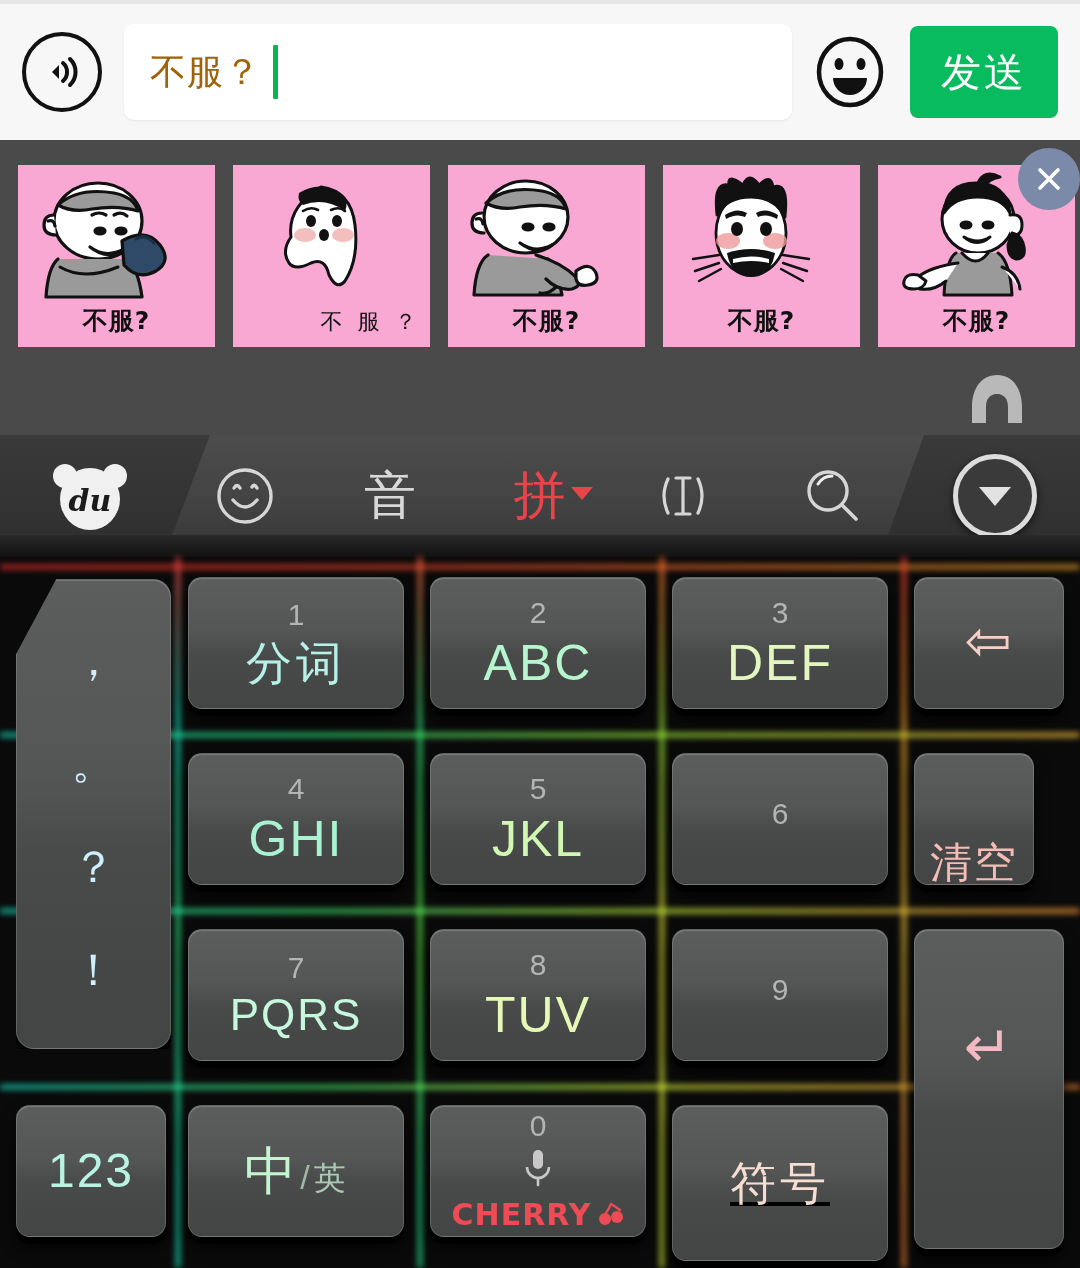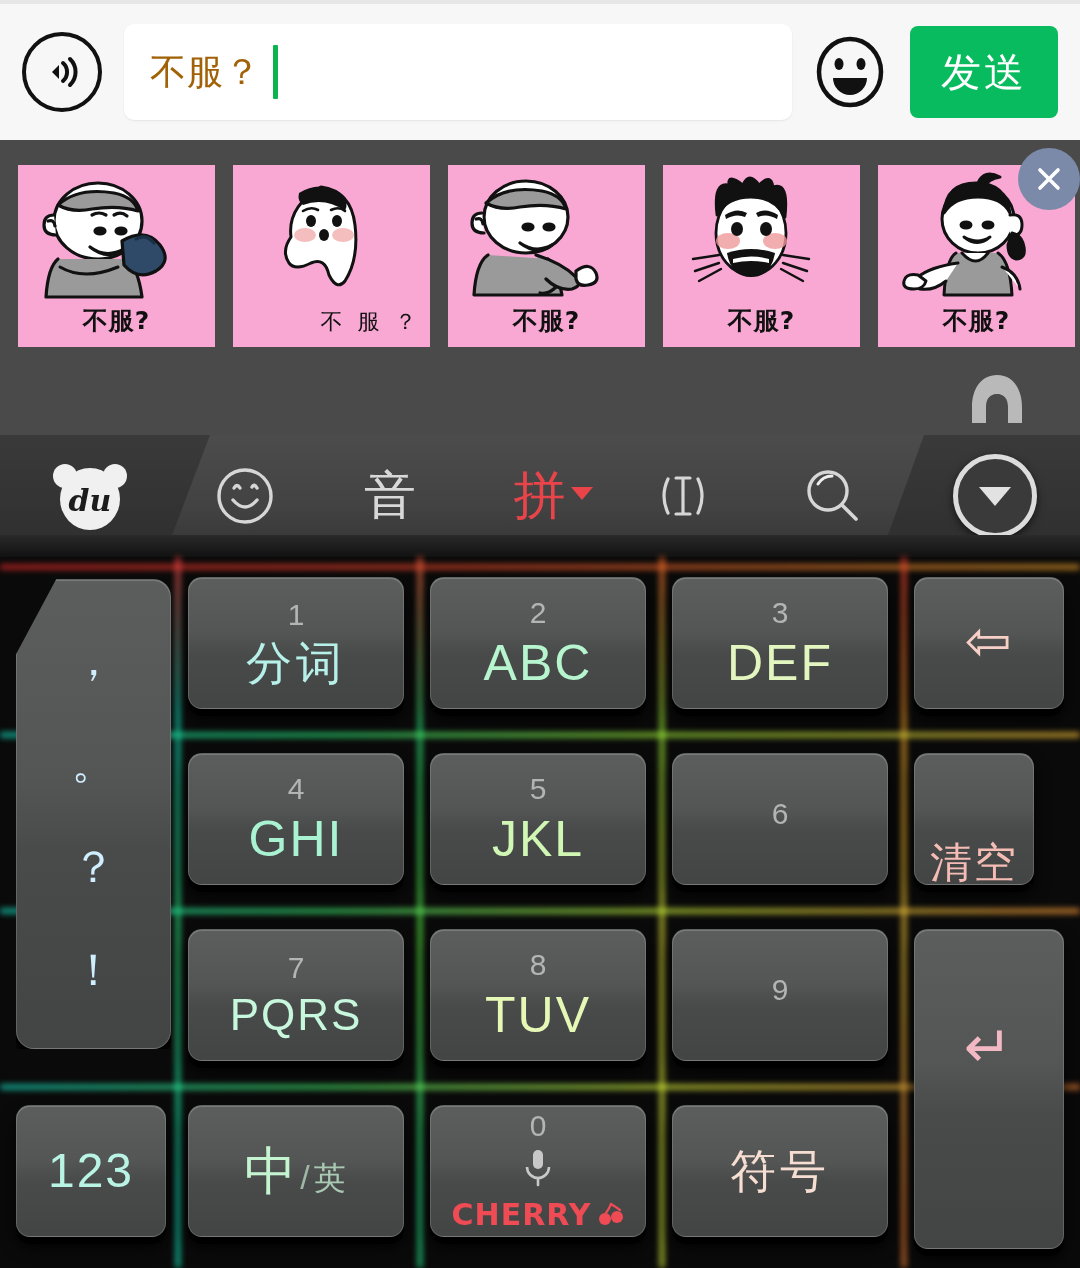--- a/index.html
+++ b/index.html
@@ -495,19 +495,19 @@
           <span class="cherry-txt">CHERRY</span>
           <svg width="26" height="24" viewBox="0 0 26 24">
             <path d="M13 2 q5 3 9 6" stroke="#ef4b55" stroke-width="2.2" fill="none" stroke-linecap="round"></path>
             <path d="M13 2 q-2 5 -5 9" stroke="#ef4b55" stroke-width="2.2" fill="none" stroke-linecap="round"></path>
             <circle cx="7" cy="17" r="6" fill="#ef4b55"></circle>
             <circle cx="19" cy="15" r="6" fill="#ef4b55"></circle>
           </svg>
         </div>
       </div>
 
-      <div class="key" style="left:672px;top:548px;width:216px;height:132px;">
+      <div class="key" style="left:672px;top:548px;width:216px;height:156px;text-decoration:underline;">
         <div class="lab cn" style="color:#f7ded2;font-size:46px;">符号</div>
       </div>
 
     </div>
   </div>
 </div>
 
 </body></html>

